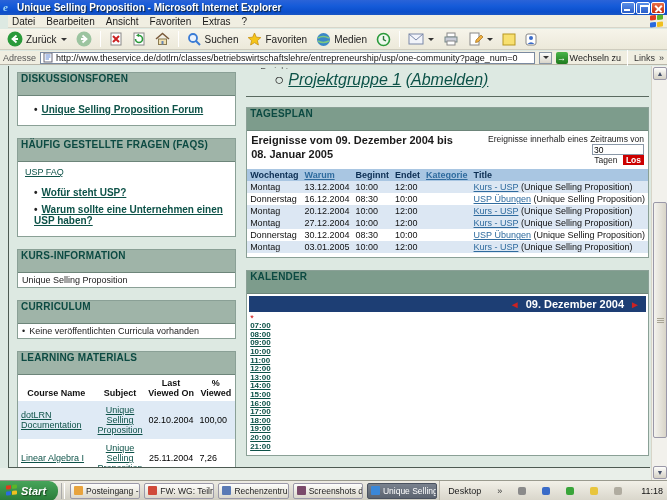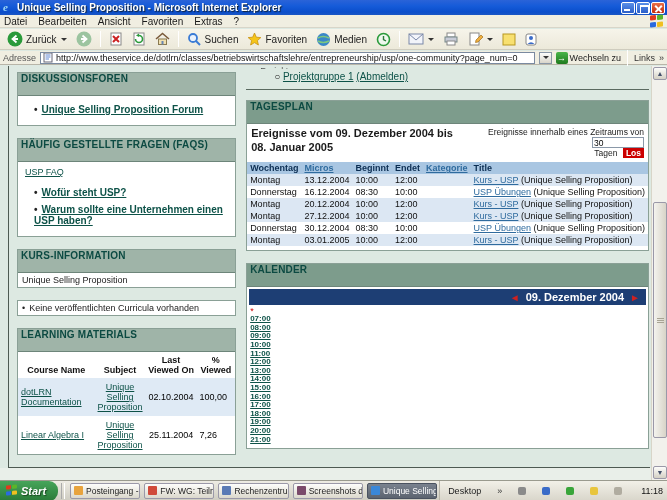--- a/index.html
+++ b/index.html
@@ -13,21 +13,21 @@
   .titlebar .ie-ico { width:11px; height:11px; margin:0 3px 0 1px; color:#9fd8f5; font:italic bold 11px/10px "Liberation Serif",serif; }
   .titlebar .t-text { font:bold 10px "Liberation Sans",sans-serif; text-shadow:1px 1px 1px #123; flex:1; white-space:nowrap; overflow:hidden; }
   .winbtn { width:14px; height:12px; margin-left:1px; border:1px solid #fff; border-radius:2px;
     background:linear-gradient(#5a8fe8,#2a5ec8); position:relative; }
   .winbtn.close { background:linear-gradient(#e8704a,#c22a0a); }
   .winbtn.min::after { content:''; position:absolute; left:2px; bottom:2px; width:6px; height:2px; background:#fff; }
   .winbtn.max::after { content:''; position:absolute; left:3px; top:2px; width:7px; height:6px; border:1px solid #fff; border-top-width:2px; }
   .winbtn.close::before,.winbtn.close::after { content:''; position:absolute; left:2px; top:5px; width:9px; height:1.6px; background:#fff; }
   .winbtn.close::before { transform:rotate(45deg); } .winbtn.close::after { transform:rotate(-45deg); }
 
-  .menubar { position:absolute; top:15px; left:0; right:0; height:13px; background:#f0eee1;
+  .menubar { position:absolute; top:15px; left:8px; right:0; height:13px; background:#f0eee1;
     border-bottom:1px solid #d8d5c8; display:flex; align-items:center; padding:0 4px; }
   .menubar span.m { margin-right:11px; color:#1a1a1a; font-size:10px; }
   .winflag { margin-left:auto; width:13px; height:12px; display:grid; grid-template-columns:6px 6px; gap:1px; transform:skewY(-4deg); }
   .winflag i { height:5px; border-radius:1px; }
 
   .toolbar { position:absolute; top:29px; left:0; right:0; height:21px; background:linear-gradient(#f6f4ea,#ece9da);
     border-bottom:1px solid #cfccbe; display:flex; align-items:center; padding:0 4px; gap:3px; }
   .tb { display:flex; align-items:center; gap:3px; padding:1px 3px; border-radius:2px; font-size:10px; color:#222; }
   .tb svg { display:block; }
   .tbsep { width:1px; height:16px; background:#c8c5b6; border-right:1px solid #fff; margin:0 2px; }
@@ -90,21 +90,21 @@
   .kal-star { color:#cc0000; font-size:9px; padding-left:3px; line-height:8px; }
   .kal-times { padding:0 0 4px 3px; }
   .kal-times a { display:block; font:bold 8px/8.6px "Liberation Sans",sans-serif; color:#0d5248; text-decoration:underline; }
 
   
   .ha-assign { font-size:9px; padding:3px 2px 5px 2px; color:#222; }
   .ha-box { border:1px solid #4a7a6a; margin:0 3px 8px 3px; }
   .ha-row { display:flex; align-items:center; padding:3px 4px; border-top:1px solid #b8c8d8; }
   .ha-row:first-child { border-top:none; background:#ccdcee; }
 
-  .projekt { font-size:10px; color:#222; padding:2px 0 4px 28px; }
+  .projekt { font-size:16px; color:#222; padding:2px 0 4px 28px;font-style:italic; }
   .projekt-cut { height:3px; overflow:hidden; font-size:9px; color:#555; padding-left:14px; }
   .rc-rule { border:none; border-top:1px solid #5a6a60; margin:3px 0 10px 0; }
 
   
   .scroll { position:absolute; top:0; right:0; bottom:0; width:16px; background:#f2f1ec; border-left:1px solid #d8d5c8; }
   .sbtn { position:absolute; left:1px; width:14px; height:13px; background:linear-gradient(#fdfdfb,#d4d0c4);
     border:1px solid #9a98a8; border-radius:2px; color:#44506a; font-size:7px; text-align:center; line-height:12px; }
   .sthumb { position:absolute; left:1px; top:136px; width:14px; height:236px; background:linear-gradient(90deg,#f4f3ee,#d8d4c8);
     border:1px solid #9a98a8; border-radius:2px; }
   .sthumb::after { content:''; position:absolute; left:3px; top:50%; width:7px; height:1px; background:#a8a494; box-shadow:0 2px 0 #a8a494,0 -2px 0 #a8a494; }
@@ -298,20 +298,21 @@
           <div class="faq-q"><span class="bull">•</span><a class="tlink">Warum sollte eine Unternehmen einen USP haben?</a></div>
         </div>
       </div>
 
       <div class="panel">
         <div class="panel-h">KURS-INFORMATION</div>
         <div class="panel-body" style="padding:2px 4px;">Unique Selling Proposition</div>
       </div>
 
       <div class="panel">
+        <div class="panel-h">CURRICULUM</div>
         <div class="panel-body" style="padding:2px 4px;"><span class="bull">•</span><span>Keine veröffentlichten Curricula vorhanden</span></div>
       </div>
 
       <div class="panel">
         <div class="panel-h">LEARNING MATERIALS</div>
         <table class="lm">
           <tbody>
               <tr>
             <th style="width:44%">Course Name</th>
             <th style="width:20%">Subject</th>
@@ -353,21 +354,21 @@
             <input value="30" style="">
             <br>
             <span>Tagen</span>
             <span class="los-btn">Los</span>
           </div>
         </div>
         <table class="tp">
           <tbody>
               <tr>
             <th style="width:58px">Wochentag</th>
-            <th style="width:62px"><a class="blink">Micros</a></th>
+            <th style="width:62px"><a class="blink">Warum</a></th>
             <th style="width:42px">Beginnt</th>
             <th style="width:36px">Endet</th>
             <th style="width:54px"><a class="blink">Kategorie</a></th>
             <th>Title</th>
           </tr>
           <tr class="hl">
             <td>Montag</td>
             <td>13.12.2004</td>
             <td>10:00</td>
             <td>12:00</td>

